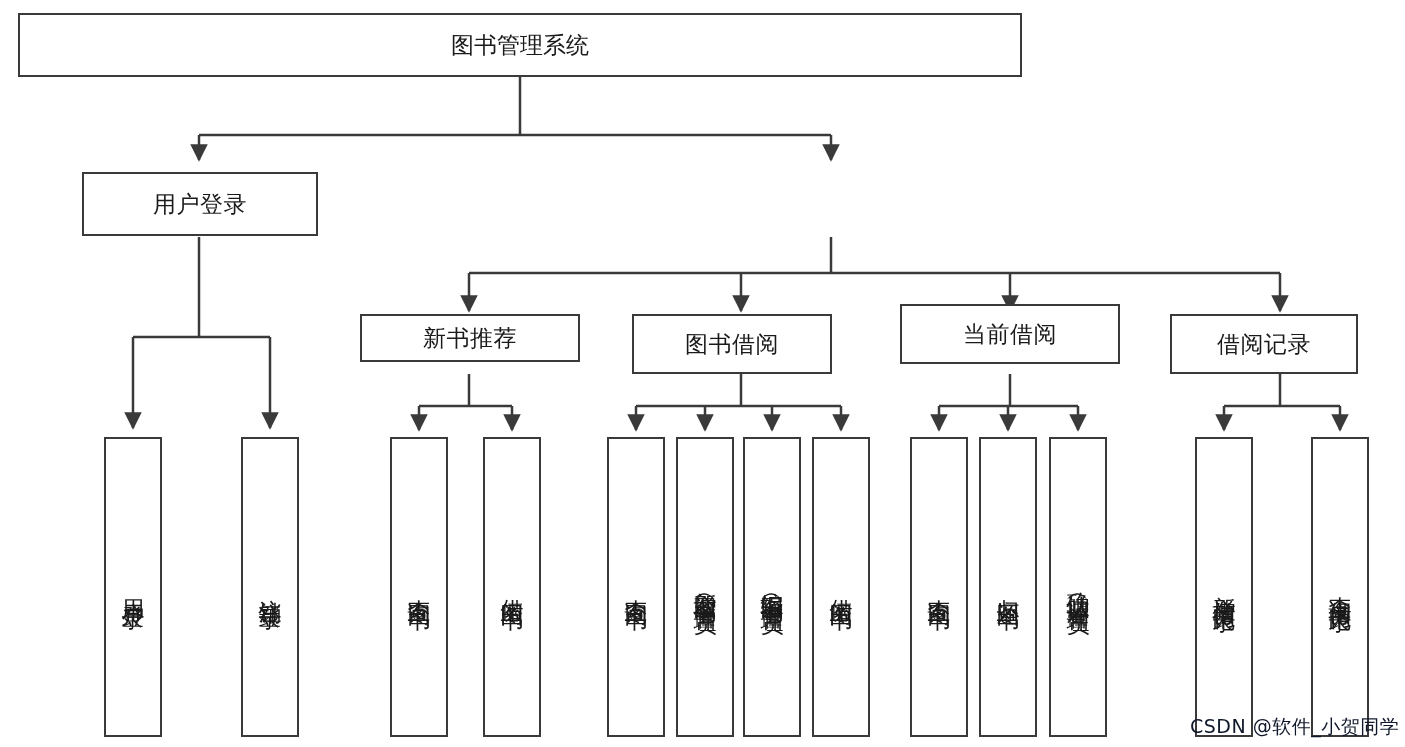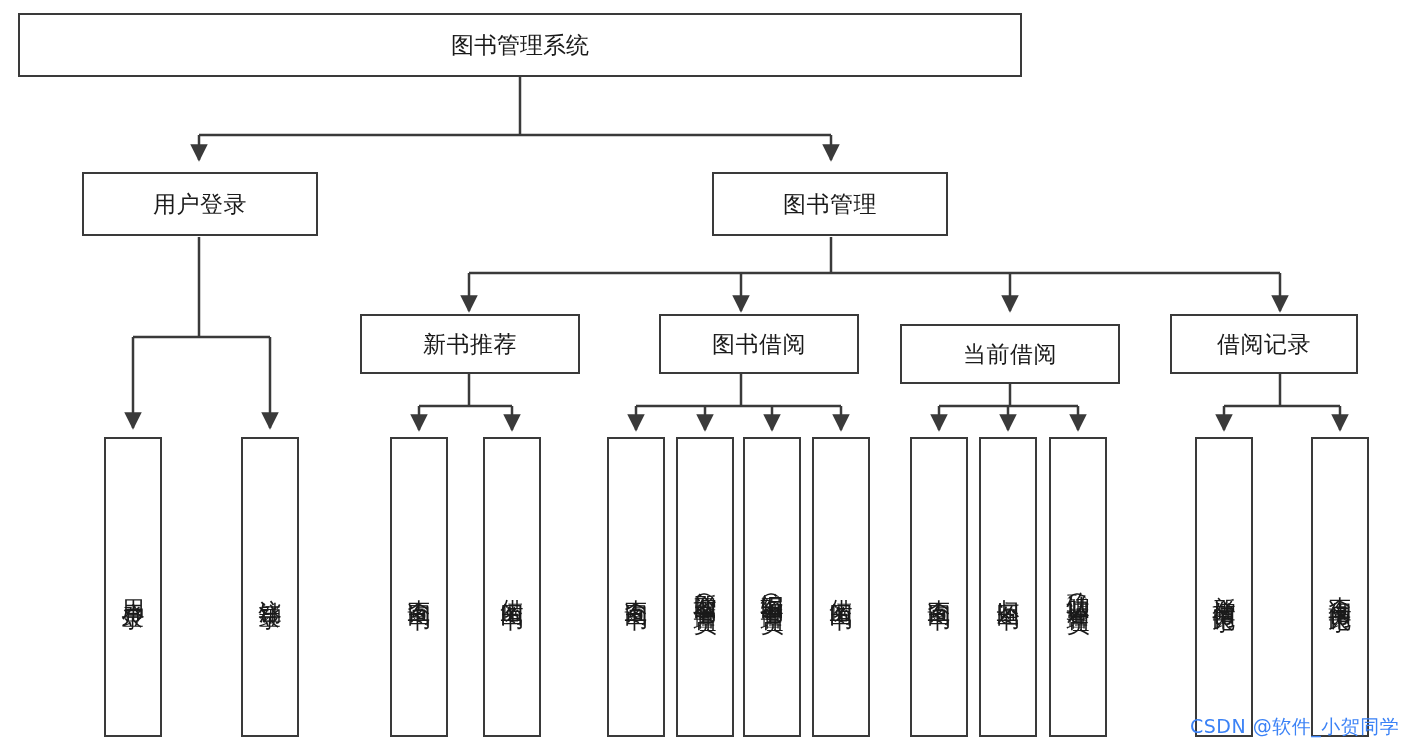--- a/index.html
+++ b/index.html
@@ -51,21 +51,21 @@
     text-orientation: upright;
     font-size: 23px;
     line-height: 1.18;
     letter-spacing: 3px;
     white-space: nowrap;
     color: #1a1a1a;
   }
   .watermark {
     position: absolute;
     font-size: 19px;
-    color: #3b82f6;
+    color: #0f172a;
     white-space: nowrap;
     letter-spacing: 0.5px;
   }
 </style>
 </head>
 <body>
 
 <div id="canvas">
 
   <svg id="wires" viewBox="0 0 1405 747" xmlns="http://www.w3.org/2000/svg">
@@ -118,31 +118,28 @@
     </g>
   </svg>
 
   <div class="node root" style="left:18px; top:13px; width:1004px; height:64px;">
     <span>图书管理系统</span>
   </div>
 
   <div class="node horiz" style="left:82px; top:172px; width:236px; height:64px;">
     <span>用户登录</span>
   </div>
-  <div class="node horiz" style="left:712px; top:172px; width:236px; height:64px;">
-    <span>图书管理</span>
-  </div>
 
-  <div class="node horiz" style="left:360px; top:314px; width:220px; height:60px;">
+  <div class="node horiz" style="left:360px; top:314px; width:220px; height:48px;">
     <span>新书推荐</span>
   </div>
-  <div class="node horiz" style="left:632px; top:314px; width:200px; height:60px;margin-left:27px;">
+  <div class="node horiz" style="left:632px; top:314px; width:200px; height:60px;">
     <span>图书借阅</span>
   </div>
-  <div class="node horiz" style="left:900px; top:324px; width:220px; height:60px;">
+  <div class="node horiz" style="left:900px; top:304px; width:220px; height:60px;">
     <span>当前借阅</span>
   </div>
   <div class="node horiz" style="left:1170px; top:314px; width:188px; height:60px;">
     <span>借阅记录</span>
   </div>
 
   <div class="node leaf" style="left:104px; top:437px; width:58px; height:300px;">
     <span class="vtext">用户登录</span>
   </div>
   <div class="node leaf" style="left:241px; top:437px; width:58px; height:300px;">

